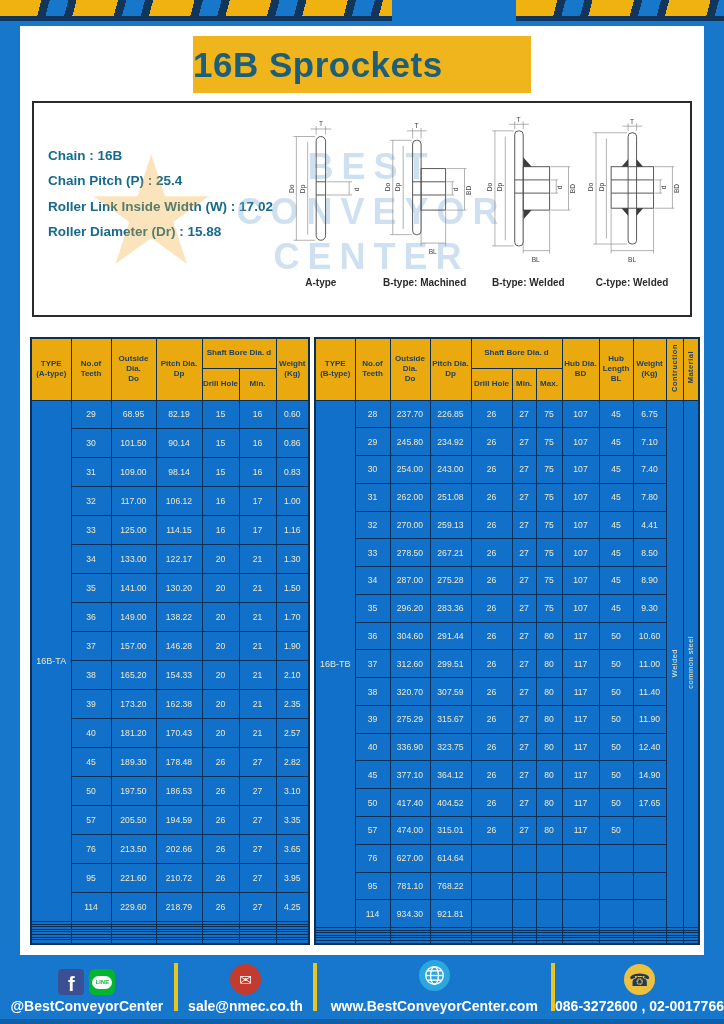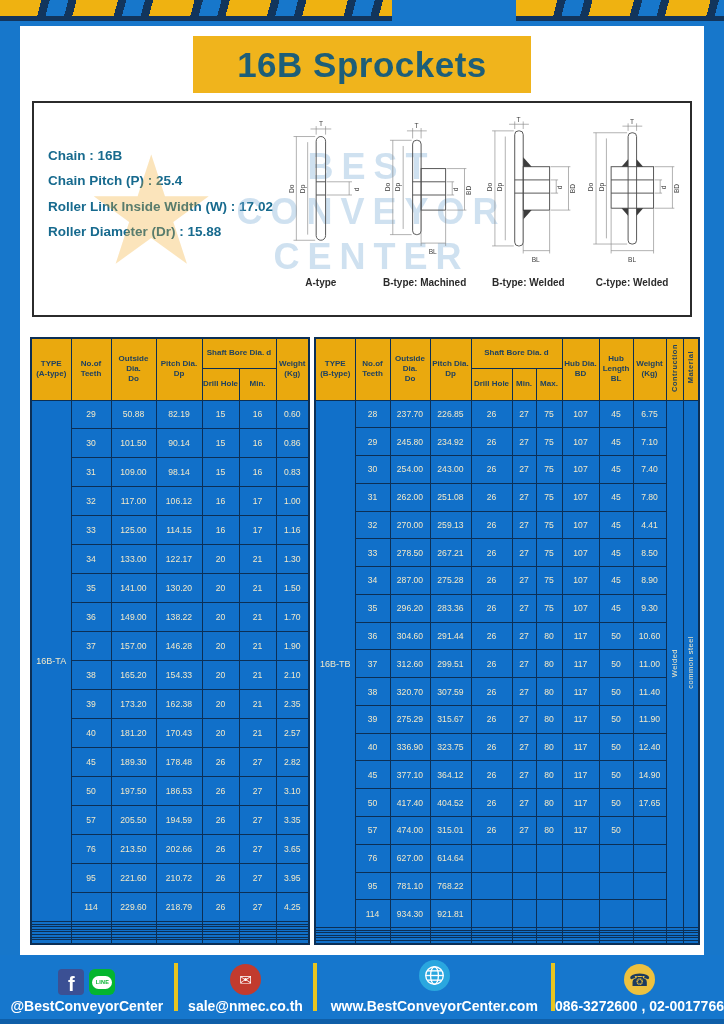--- a/index.html
+++ b/index.html
@@ -11,21 +11,21 @@
   .stripes { position:absolute; top:0; height:21px; border-bottom:5px solid #12355c;
     background:repeating-linear-gradient(105deg,#efb211 0 40px,#12355c 40px 48px,#1777cb 48px 66px,#12355c 66px 74px); }
   .stripes.left { left:0; width:392px; }
   .stripes.right { right:0; width:208px; }
 
   
   .white { position:absolute; left:20px; right:20px; top:26px; bottom:69px; background:#ffffff; }
 
   
   .title-banner { width:338px; height:57px; margin:10px auto 0 auto; background:#f0b41c;
-    display:flex; align-items:center; justify-content:center; }
+    display:flex; align-items:center; justify-content:flex-start; }
   .title-banner span { font-size:35px; font-weight:bold; letter-spacing:0.5px; color:#1d5e78; }
 
   
   .spec-box { position:relative; margin:8px 12px 0 12px; height:216px; background:#fff;
     border:2px solid #2b2b2b; display:flex; overflow:hidden; }
   .spec-text { width:235px; padding:40px 0 0 14px; }
   .spec-line { font-size:13.5px; font-weight:bold; color:#176a8e; line-height:1.88; white-space:nowrap; }
   .diagrams { flex:1; display:flex; padding:12px 6px 0 0; position:relative; }
   .diagram { flex:1; position:relative; z-index:1; display:flex; flex-direction:column; align-items:center; }
   .diagram svg { width:100%; height:160px; }
@@ -281,21 +281,21 @@
             </tr>
             <tr class="h2">
               <th>Drill Hole</th>
               <th>Min.</th>
             </tr>
           </thead>
           <tbody>
               <tr>
                 <td rowspan="18" class="type-cell">16B-TA</td>
                 <td>29</td>
-                <td>50.88</td>
+                <td>68.95</td>
                 <td>82.19</td>
                 <td>15</td>
                 <td>16</td>
                 <td>0.60</td>
               </tr>
               <tr>
                 <td>30</td>
                 <td>101.50</td>
                 <td>90.14</td>
                 <td>15</td>

